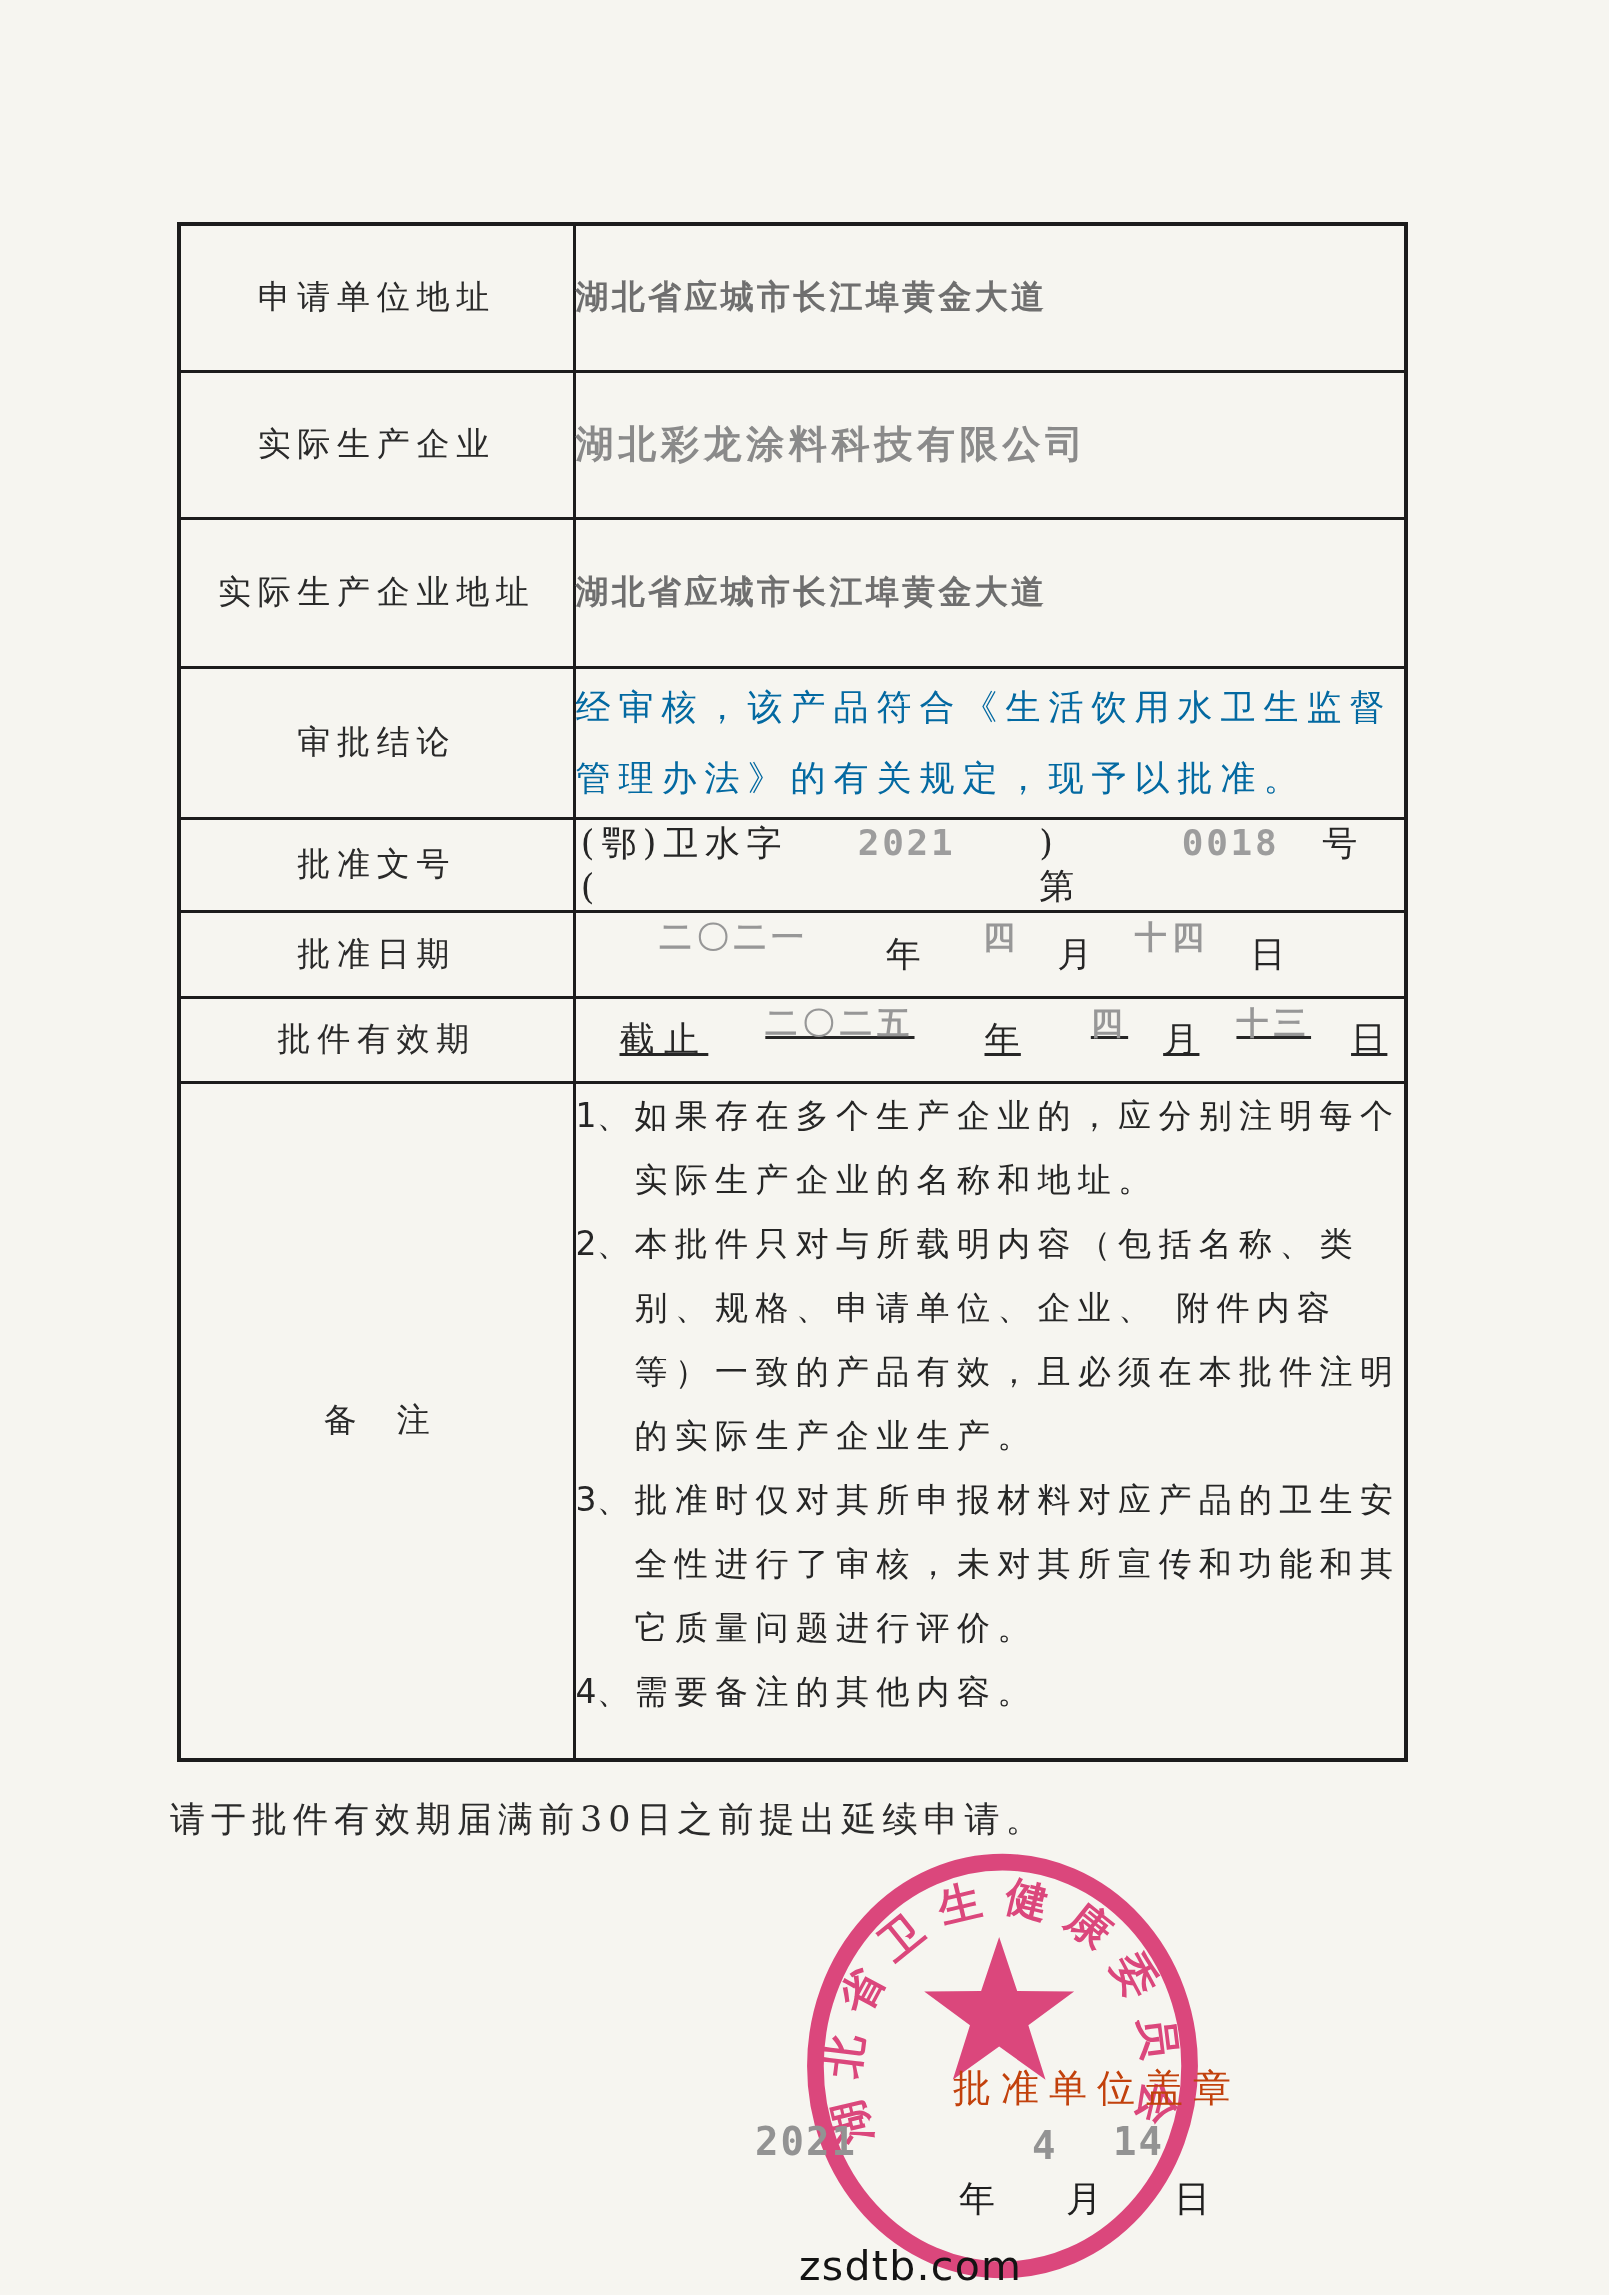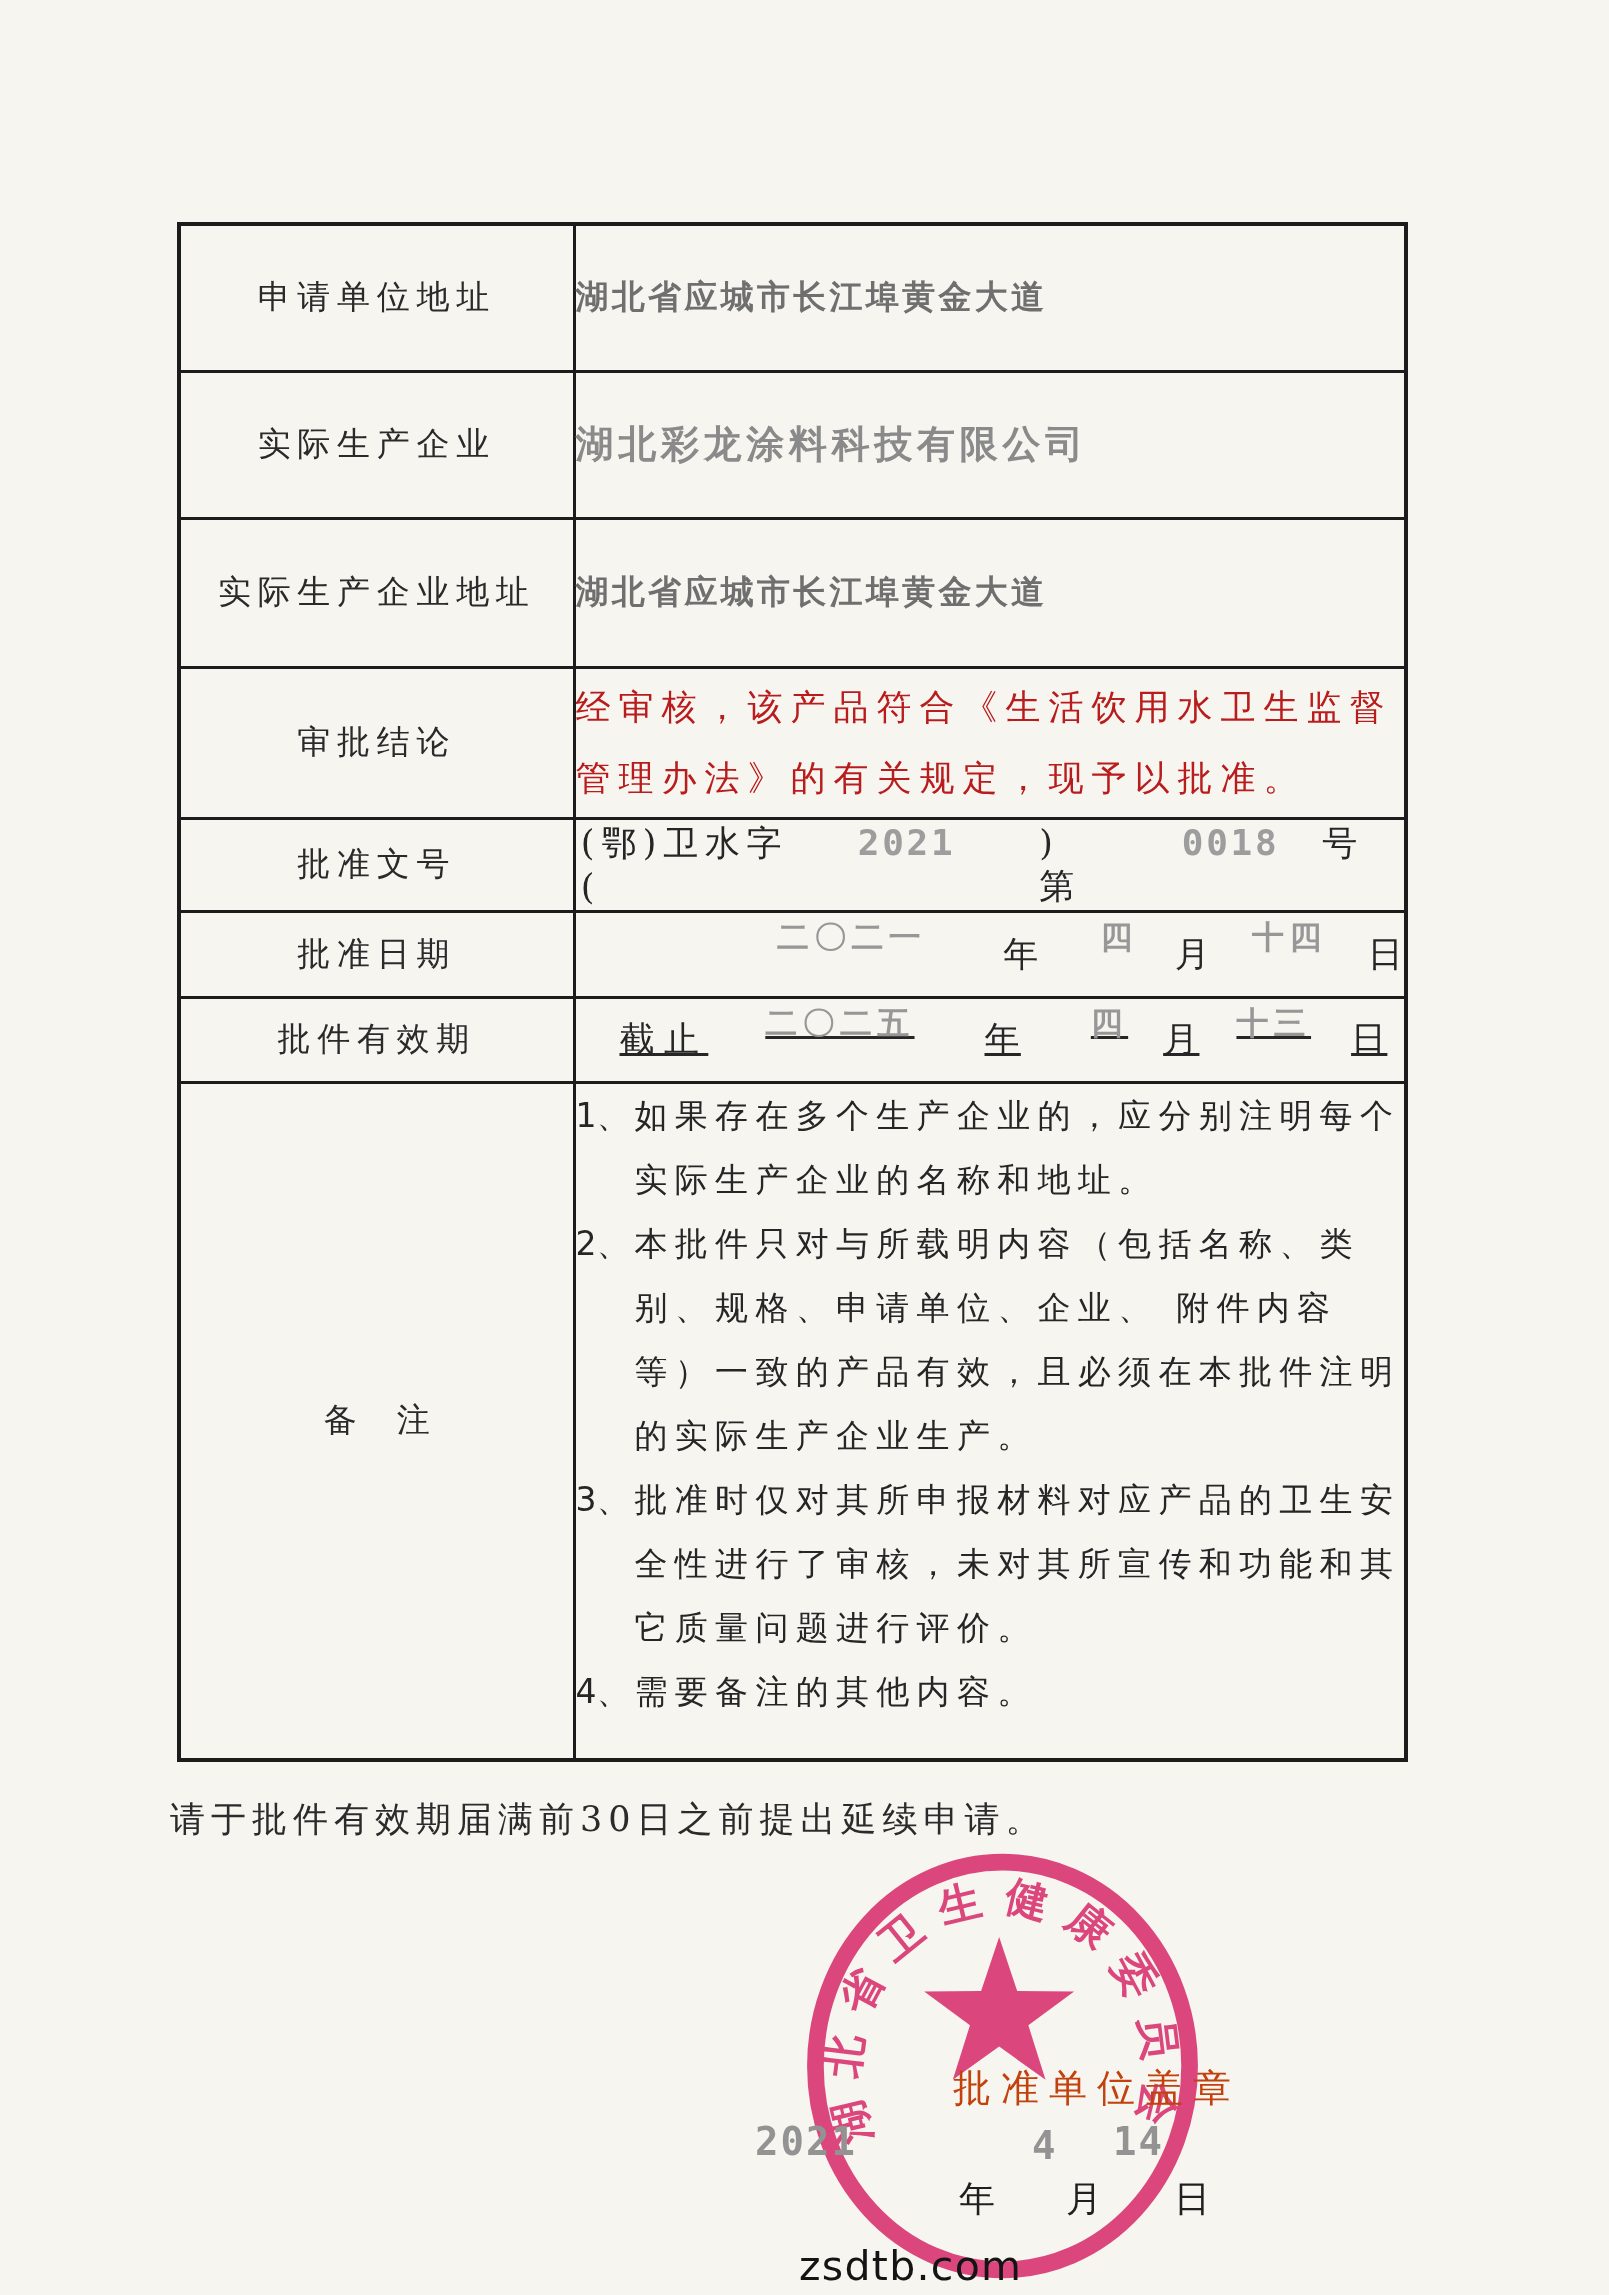--- a/index.html
+++ b/index.html
@@ -39,31 +39,31 @@
     color:#9d9d9d;font-size:36px;letter-spacing:2.7px;
   }
   .gv.cndate{
     color:#979797;font-size:32px;letter-spacing:5.3px;
     position:relative;top:-17.4px;
   }
   
   .concl{padding-top:4px;}
   .concl .line{
     white-space:nowrap;font-size:35px;letter-spacing:8px;
-    line-height:71px;color:#b91c1c;
+    line-height:71px;color:#0369a1;
   }
   
   .flexline{display:flex;align-items:baseline;font-size:35px;color:#262626;}
   .no-line{padding-left:5.3px;letter-spacing:6.7px;gap:43px;}
   .no-line .digit{margin-left:12px;}
   .no-line .mid{margin-left:41px;}
   .no-line .num{margin-left:39px;}
   .no-line .suffix{margin-left:auto;margin-right:40px;}
   
-  .date-line{padding-left:84px;letter-spacing:1.3px;justify-content:flex-end;}
+  .date-line{padding-left:84px;letter-spacing:1.3px;}
   .date-line .u1{margin-left:77px;}
   .date-line .u2{margin-left:37px;}
   .date-line .u3{margin-left:41px;}
   .date-line .m{margin-left:61px;}
   .date-line .d{margin-left:41px;}
   .valid-line{padding-left:44px;letter-spacing:1.3px;text-decoration:underline;}
   .valid-line .pre{letter-spacing:9.4px;}
   .valid-line .y{margin-left:57px;}
   .valid-line .u1{margin-left:70px;}
   .valid-line .m{margin-left:70px;}

